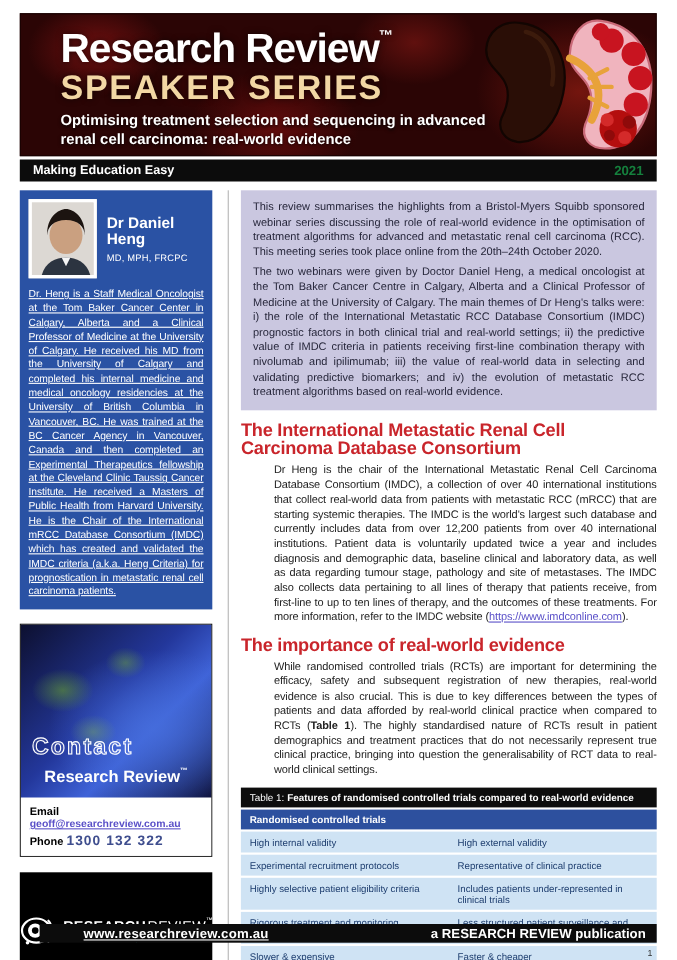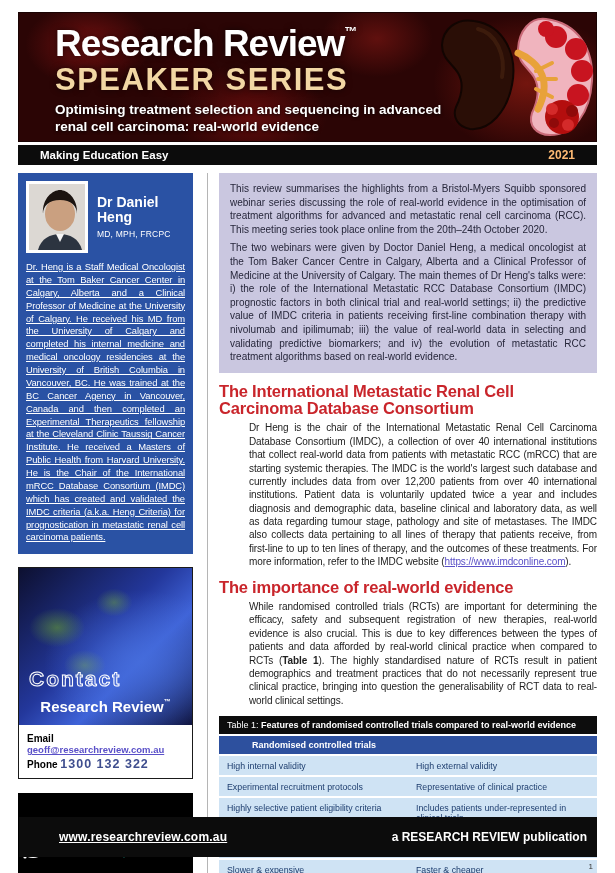--- a/index.html
+++ b/index.html
@@ -17,23 +17,23 @@
       radial-gradient(ellipse 60px 40px at 28% 50%, rgba(60,5,5,.8), transparent 70%),
       #2b0505; }
   .hero-text { position:absolute; left:36px; top:12px; z-index:3; }
   .hero-brand { color:#fff; font-size:37px; font-weight:bold; letter-spacing:-1px; line-height:1.0; text-shadow:0 0 6px rgba(0,0,0,.6); }
   .hero-brand .tm { font-size:13px; vertical-align:top; letter-spacing:0; }
   .hero-series { color:#f2d7a4; font-size:31px; font-weight:bold; letter-spacing:1.5px; line-height:1.0; margin-top:2px; text-shadow:0 0 6px rgba(0,0,0,.6); }
   .hero-sub { color:#fff; font-size:13.5px; font-weight:bold; line-height:1.25; margin-top:7px; max-width:390px; text-shadow:0 1px 3px rgba(0,0,0,.8); }
   .kidney-art { position:absolute; right:0; top:0; height:130px; width:210px; z-index:2; }
 
   
-  .edu-bar { width:579px; height:20px; background:#0c0c0c; margin-top:3px; display:flex; align-items:center; justify-content:space-between; padding:0 22px; }
+  .edu-bar { width:579px; height:20px; background:#0c0c0c; margin-top:3px; display:flex; align-items:center; justify-content:space-between; padding:0 12px; }
   .edu-left { color:#fff; font-size:11.5px; font-weight:bold; }
-  .edu-year { color:#fdba74; font-size:12px; font-weight:bold; }
+  .edu-year { color:#15803d; font-size:12px; font-weight:bold; }
 
   
   .columns { display:flex; margin-top:8px; width:579px; }
   .sidebar { width:175px; flex:0 0 175px; }
   .main { flex:1; margin-left:14px; border-left:1px solid #b5b5b5; padding-left:11px; }
 
   
   .expert { background:#2a52a4; color:#fff; padding:8px 8px 10px 8px; }
   .expert-top { display:flex; align-items:flex-start; margin-bottom:8px; }
   .photo { width:62px; height:72px; background:#d9d4cf; border:3px solid #fff; flex:0 0 62px; overflow:hidden; }
@@ -73,27 +73,27 @@
   .summary { background:#cac7e0; padding:9px 11px; font-size:10px; line-height:1.36; color:#26263a; text-align:justify; }
   .summary p + p { margin-top:5px; }
   h2.red { color:#c9252b; font-size:16.5px; font-weight:bold; line-height:1.05; margin-top:10px; letter-spacing:-0.2px; }
   .body-p { font-size:10px; line-height:1.34; color:#222; text-align:justify; margin-top:4px; letter-spacing:-0.1px;margin-left:30px; }
   .body-p .inlink { color:#5a50c8; text-decoration:underline; }
 
   
   .tbl { margin-top:9px; }
   .tbl-title { background:#0d0d0d; color:#fff; font-size:9px; padding:4px 8px; }
   .tbl-title .b { font-weight:bold; }
-  .tbl-head { display:flex; background:#2d509e; color:#fff; font-weight:bold; font-size:9px; margin-top:2px;padding-left:25px; }
+  .tbl-head { display:flex; background:#2d509e; color:#fff; font-weight:bold; font-size:9px; margin-top:2px; }
   .tbl-head > div { width:50%; padding:4px 8px; }
   .tbl-row { display:flex; background:#cfe3f4; color:#1d3d6e; font-size:8.8px; margin-top:2px; }
   .tbl-row > div { width:50%; padding:4.5px 8px; }
 
   
-  .footer { position:absolute; left:19px; right:18px; bottom:16px; height:40px; background:#0c0c0c; display:flex; align-items:center; justify-content:space-between; padding:0 10px 0 40px; }
+  .footer { position:absolute; left:36px; right:18px; bottom:16px; height:17px; background:#0c0c0c; display:flex; align-items:center; justify-content:space-between; padding:0 10px 0 40px; }
   .footer-url { color:#fff; font-weight:bold; font-size:12px; text-decoration:underline; letter-spacing:.2px; }
   .footer-pub { color:#fff; font-weight:bold; font-size:12px; }
   .page-num { position:absolute; right:22px; bottom:2px; font-size:8px; color:#333; }
 </style>
 </head>
 <body>
 
 <div class="page">
 
   <div class="hero">

